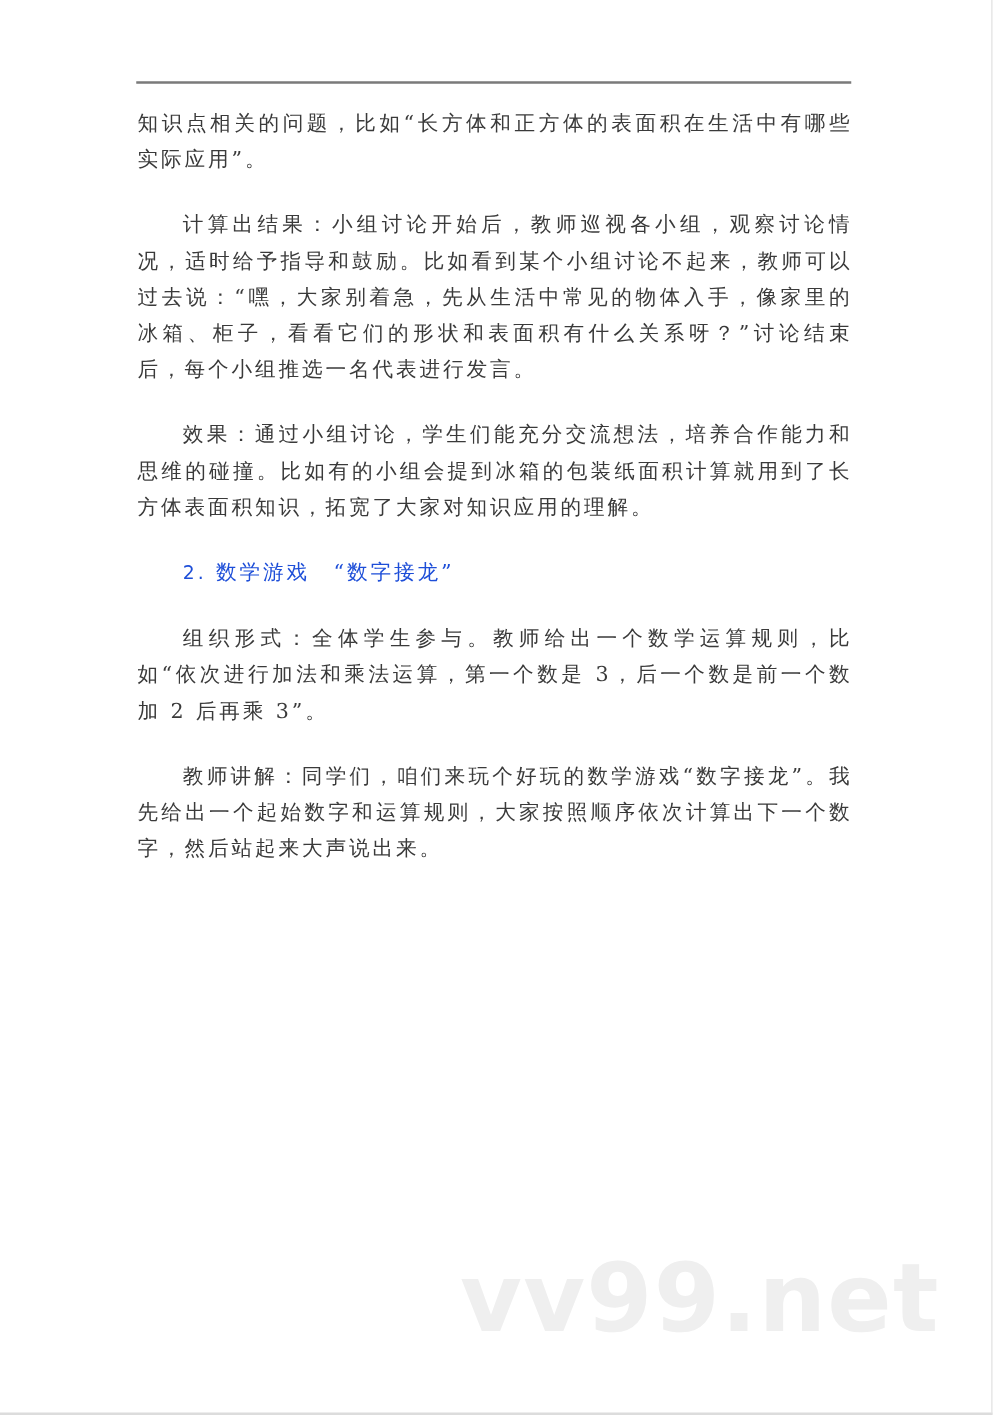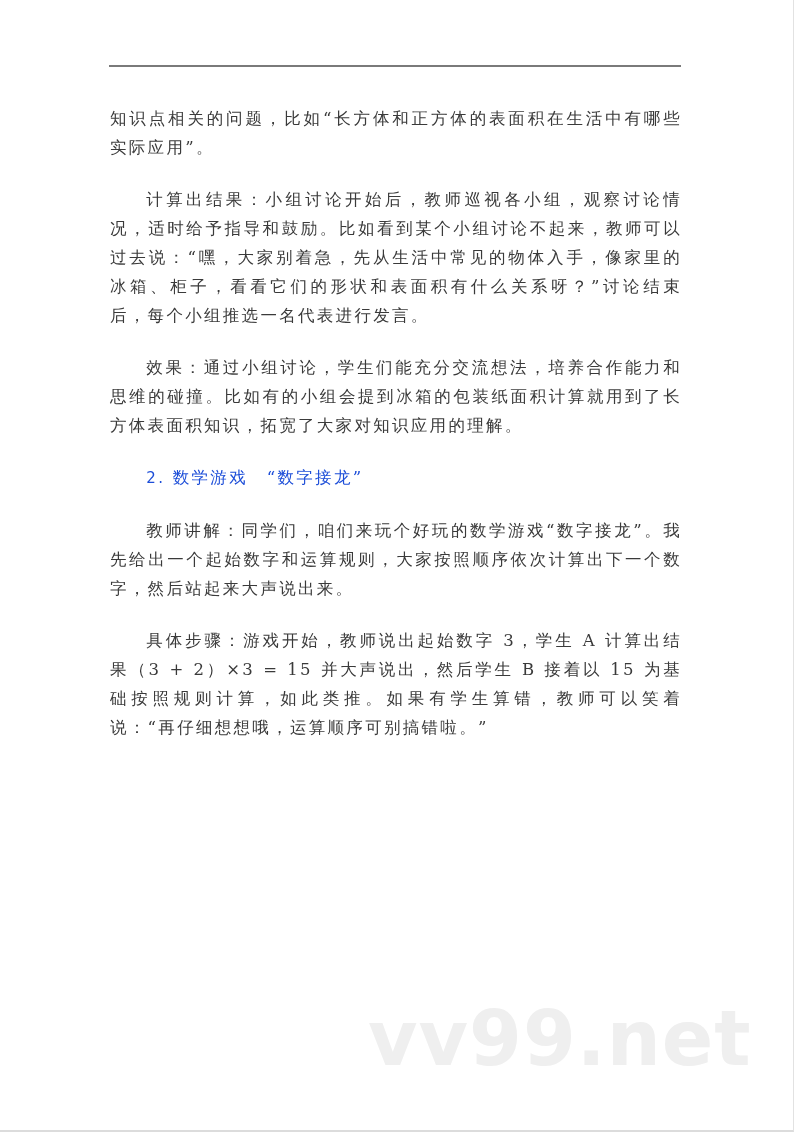--- a/index.html
+++ b/index.html
@@ -13,21 +13,21 @@
     }
     .header-rule {
       position: absolute; left: 109px; top: 65px; width: 572px; height: 0;
       border-top: 2px solid #7a7a7a;
     }
     .content {
       position: absolute; left: 110px; top: 84px; width: 572px;
       color: #3a3a3a; font-size: 16.5px; letter-spacing: 2.3px; line-height: 29px;
     }
     .para { margin: 0 0 23px 0; text-indent: 2.2em; text-align: justify; }
-    .para.first { text-indent: 0; margin-top: 20px; }
+    .para.first { text-indent: 0; }
     .heading { margin: 0 0 23px 0; text-indent: 2.2em; color: #1d4ed8; }
     .heading .num { font-family: "DejaVu Sans", "Liberation Sans", sans-serif; font-size: 15px; }
     .watermark {
       position: absolute; left: 368px; top: 994px;
       font-family: "DejaVu Sans", "Liberation Sans", sans-serif; font-weight: bold;
       font-size: 76px; letter-spacing: 1px; color: #efefef; white-space: nowrap;
     }
   </style>
 </head>
 <body>
@@ -38,18 +38,18 @@
   <div class="content">
     <p class="para first">知识点相关的问题，比如“长方体和正方体的表面积在生活中有哪些实际应用”。</p>
     <p class="para">计算出结果：小组讨论开始后，教师巡视各小组，观察讨论情况，适时给予指导和鼓励。比如看到某个小组讨论不起来，教师可以过去说：“嘿，大家别着急，先从生活中常见的物体入手，像家里的冰箱、柜子，看看它们的形状和表面积有什么关系呀？”讨论结束后，每个小组推选一名代表进行发言。</p>
     <p class="para">效果：通过小组讨论，学生们能充分交流想法，培养合作能力和思维的碰撞。比如有的小组会提到冰箱的包装纸面积计算就用到了长方体表面积知识，拓宽了大家对知识应用的理解。</p>
 
     <div class="heading">
       <span class="num">2.</span>
       <span>数学游戏　“数字接龙”</span>
     </div>
 
+    <p class="para">组织形式：全体学生参与。教师给出一个数学运算规则，比如“依次进行加法和乘法运算，第一个数是 3，后一个数是前一个数加 2 后再乘 3”。</p>
     <p class="para">教师讲解：同学们，咱们来玩个好玩的数学游戏“数字接龙”。我先给出一个起始数字和运算规则，大家按照顺序依次计算出下一个数字，然后站起来大声说出来。</p>
-    <p class="para">具体步骤：游戏开始，教师说出起始数字 3，学生 A 计算出结果（3 + 2）×3 = 15 并大声说出，然后学生 B 接着以 15 为基础按照规则计算，如此类推。如果有学生算错，教师可以笑着说：“再仔细想想哦，运算顺序可别搞错啦。”</p>
   </div>
 
   <div class="watermark">vv99.net</div>
 </div>
 
 </body></html>

